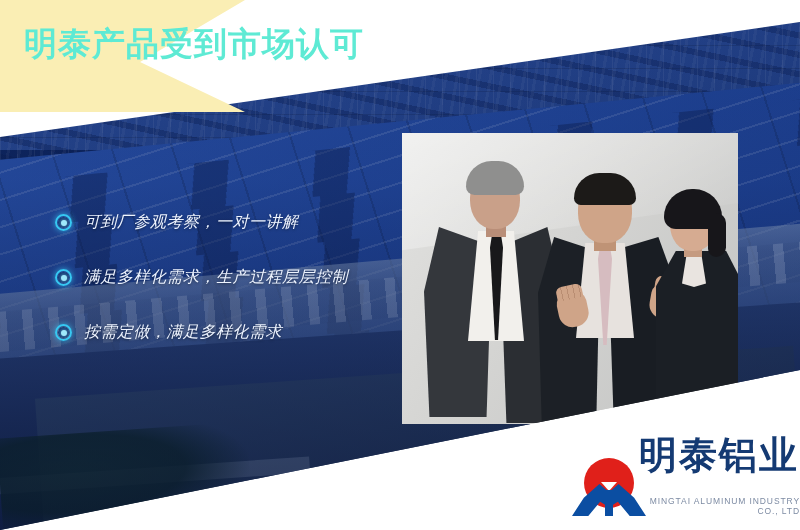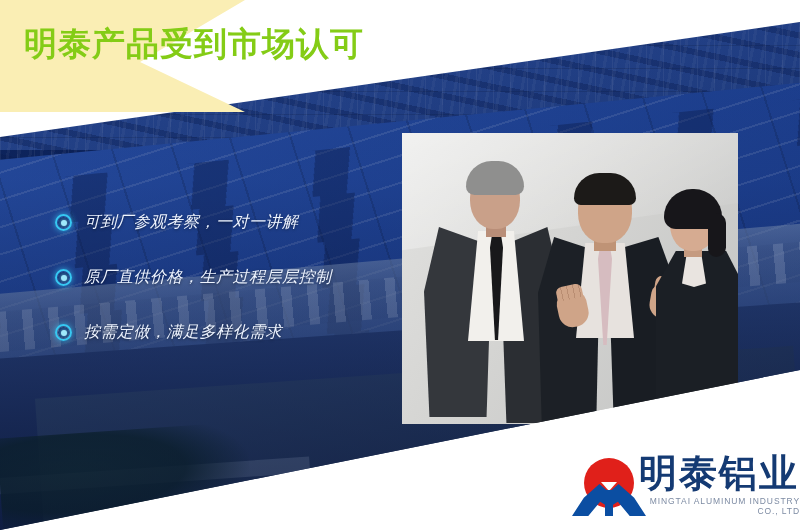--- a/index.html
+++ b/index.html
@@ -117,21 +117,21 @@
     clip-path:polygon(0 0,800px 0,800px 22px,0 137px);
   }
   .hdr-yellow{
     position:absolute;left:0;top:0;width:470px;height:150px;
     background:#faeeb4;
     clip-path:polygon(0 0,245px 0,140px 62px,245px 112px,0 112px);
   }
   .title{
     position:absolute;left:24px;top:22px;
     font-size:33px;font-weight:bold;letter-spacing:1px;
-    color:#84cc16;
+    color:#5eead4;
     font-family:"DejaVu Sans","Liberation Sans",sans-serif;
     white-space:nowrap;
   }
 
   
   .bullets{position:absolute;left:55px;top:212px;width:340px;font-style:italic;}
   .bullet{display:flex;align-items:center;margin-bottom:34px;}
   .dot{
     position:relative;width:17px;height:17px;flex:0 0 17px;margin-right:12px;
     border-radius:50%;
@@ -281,21 +281,21 @@
     position:absolute;left:29px;top:24px;width:16px;height:9px;background:#ffffff;
     clip-path:polygon(0 0,100% 0,50% 100%);
   }
   .logo-text{display:flex;flex-direction:column;}
   .logo-cn{
     font-size:38px;font-weight:bold;color:#143a73;line-height:1;
     letter-spacing:2px;
     font-family:"DejaVu Sans","Liberation Sans",sans-serif;
   }
   .logo-en{
-    font-size:8.5px;color:#7d8ba3;letter-spacing:.9px;margin-top:4px;
+    font-size:8.5px;color:#7d8ba3;letter-spacing:.9px;margin-top:22px;
     text-align:right;
     font-family:"Liberation Sans",sans-serif;
   }
 </style>
 </head>
 <body>
 
 <div class="stage">
 
   <div class="bg">
@@ -318,21 +318,21 @@
   <div class="hdr-yellow"></div>
   <div class="title">明泰产品受到市场认可</div>
 
   <div class="bullets">
     <div class="bullet">
       <span class="dot"></span>
       <span class="btxt">可到厂参观考察，一对一讲解</span>
     </div>
     <div class="bullet">
       <span class="dot"></span>
-      <span class="btxt">原厂直供价格，生产过程层层控制</span>
+      <span class="btxt">满足多样化需求，生产过程层层控制</span>
     </div>
     <div class="bullet">
       <span class="dot"></span>
       <span class="btxt">按需定做，满足多样化需求</span>
     </div>
   </div>
 
   <div class="photo">
     <div class="ph-bgwall"></div>
     <div class="ph-shadow"></div>

